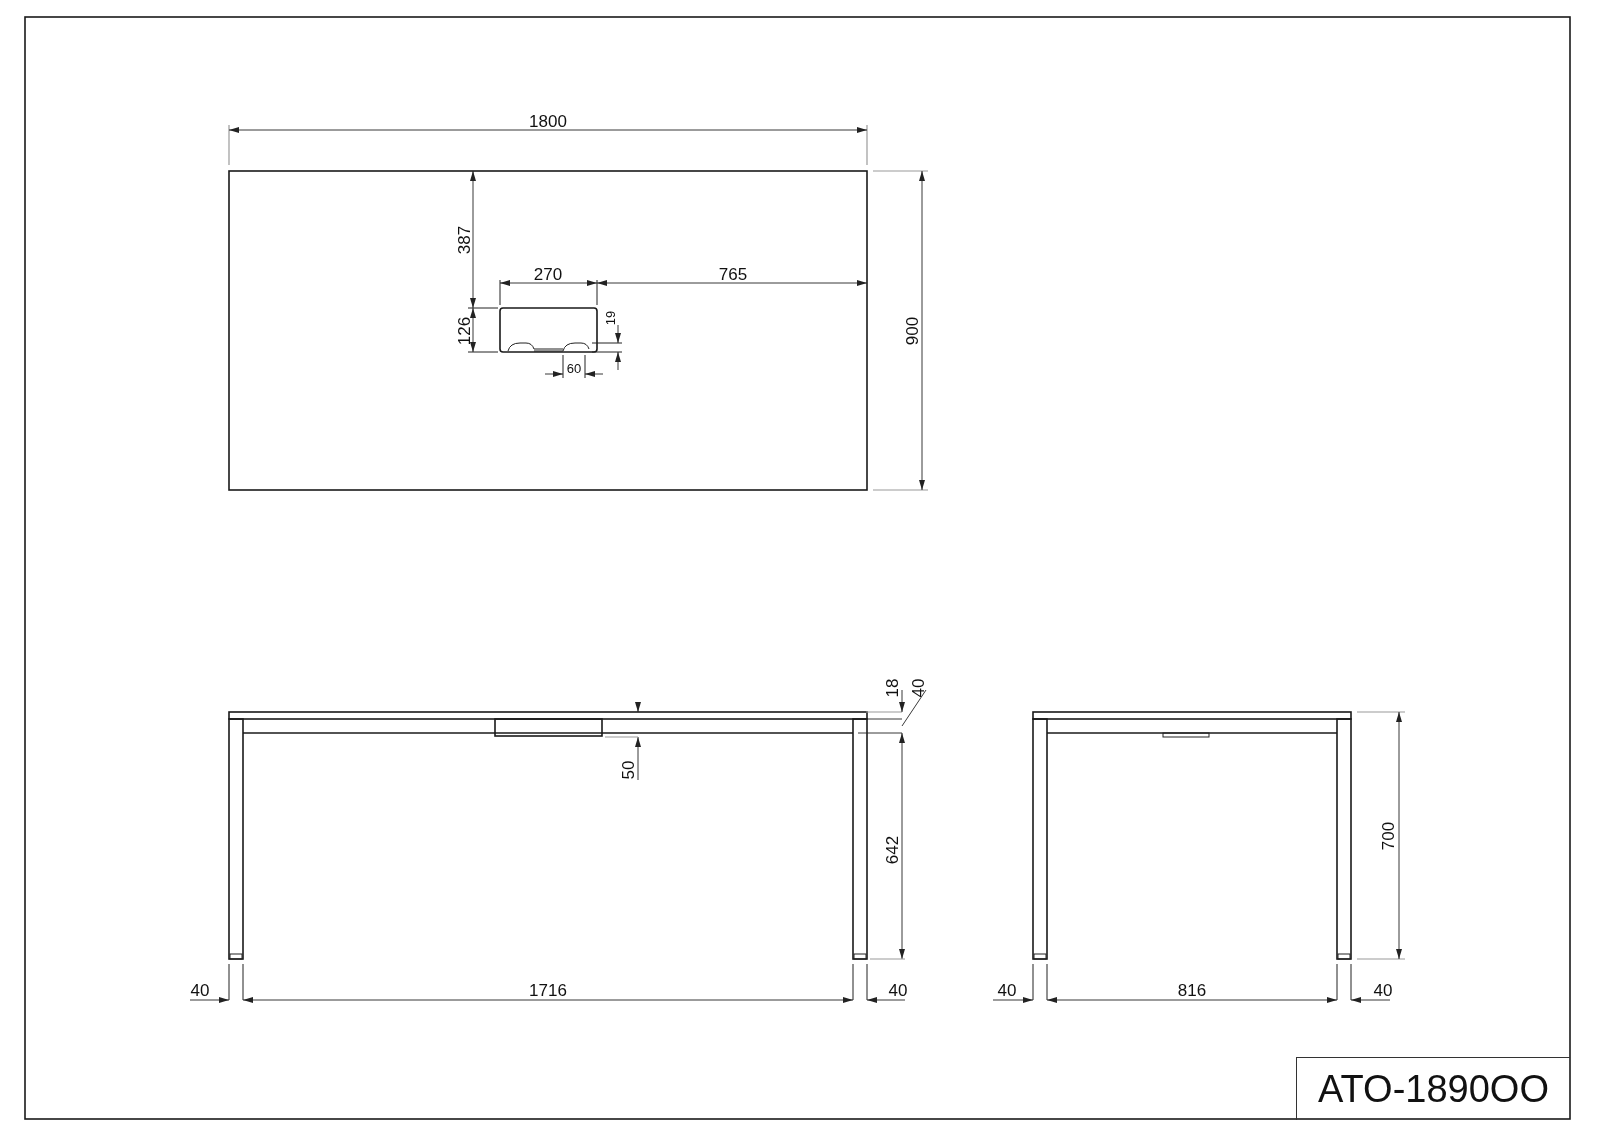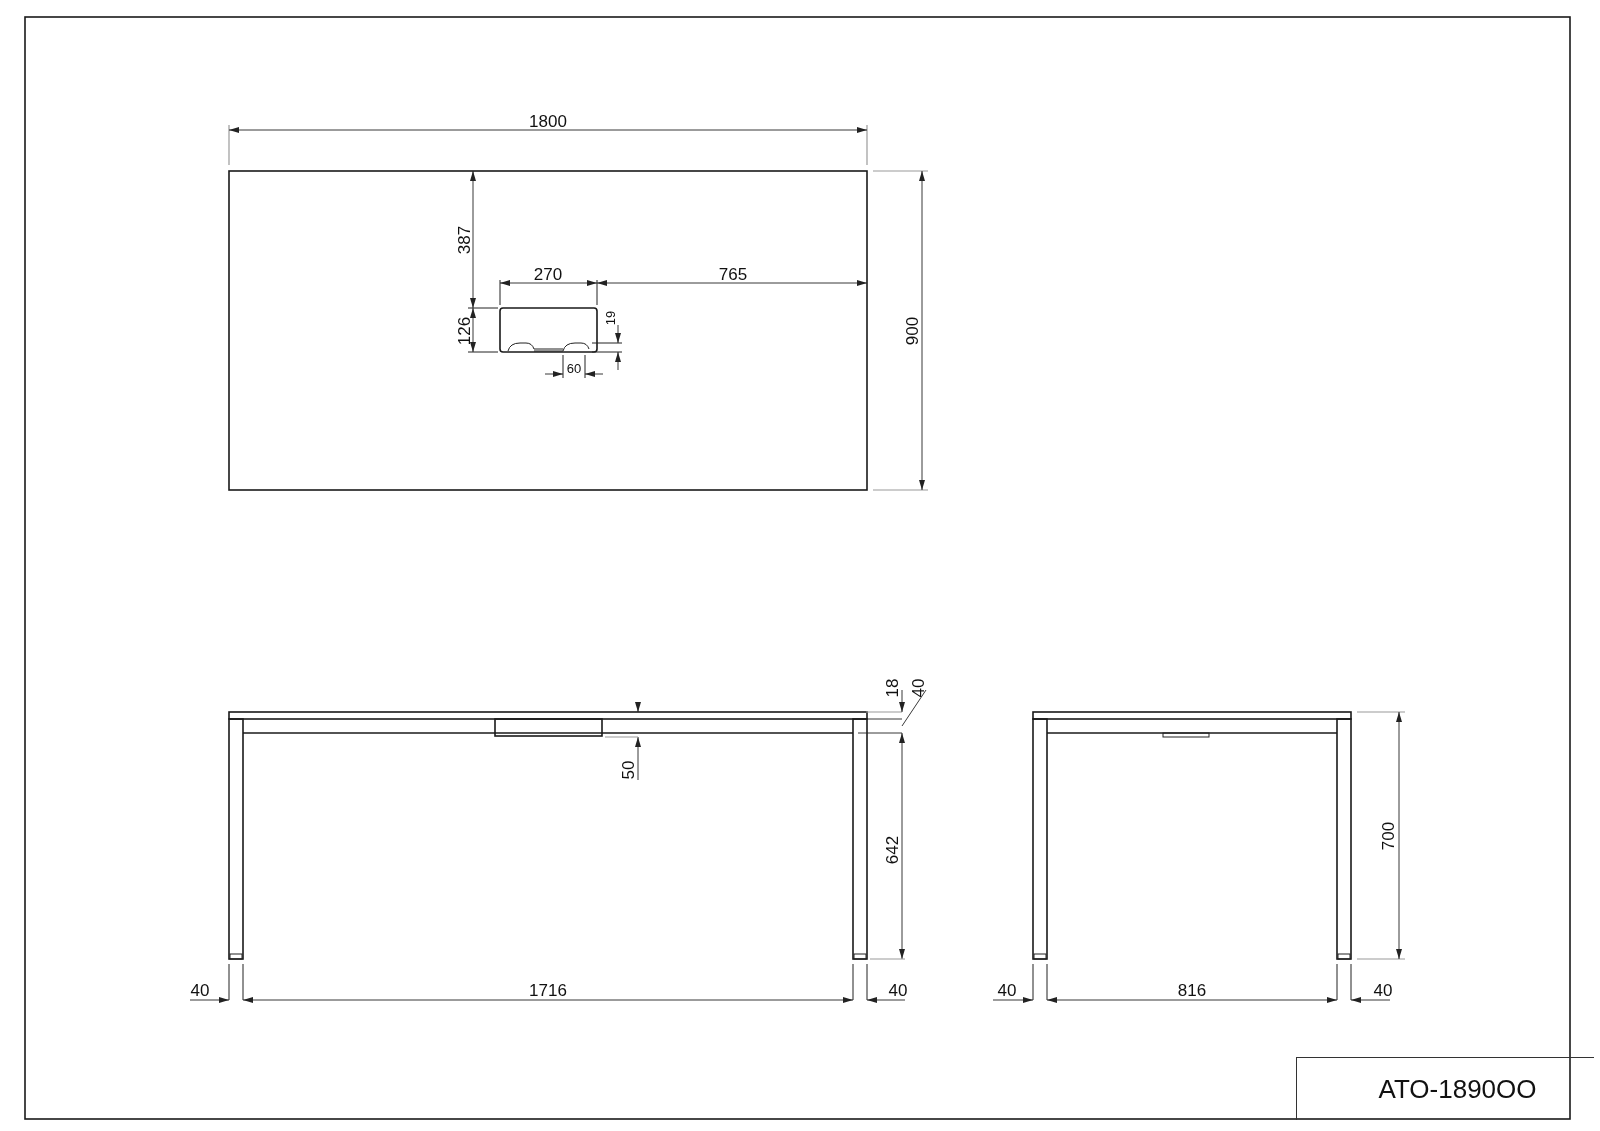--- a/index.html
+++ b/index.html
@@ -4,21 +4,21 @@
 <style>
   html,body{margin:0;padding:0;background:#fff;}
   body{width:1600px;height:1131px;position:relative;overflow:hidden;font-family:"Liberation Sans",sans-serif;}
   svg{position:absolute;left:0;top:0;}
   .ln{stroke:#1a1a1a;stroke-width:1.6;fill:none;}
   .thin{stroke:#222;stroke-width:1;fill:none;}
   .ext{stroke:#9a9a9a;stroke-width:1.2;fill:none;}
   .dim{stroke:#222;stroke-width:0.9;fill:none;}
   .txt{font-family:"Liberation Sans",sans-serif;font-size:17px;fill:#111;}
   .txts{font-family:"Liberation Sans",sans-serif;font-size:13px;fill:#111;}
-  .title-box{position:absolute;left:1296px;top:1057px;width:273px;height:62px;border:1.5px solid #333;border-right:none;border-bottom:none;display:flex;align-items:center;justify-content:center;font-size:26px;color:#111;padding-left:24px;}
+  .title-box{position:absolute;left:1296px;top:1057px;width:273px;height:62px;border:1.5px solid #333;border-right:none;border-bottom:none;display:flex;align-items:center;justify-content:center;font-size:38px;color:#111;}
 </style>
 </head>
 <body>
 
 <svg width="1600" height="1131" viewBox="0 0 1600 1131">
   <defs>
     <marker id="ar" markerWidth="10" markerHeight="6" refX="10" refY="3" orient="auto-start-reverse" markerUnits="userSpaceOnUse">
       <path d="M0,0 L10,3 L0,6 z" fill="#222"></path>
     </marker>
   </defs>

